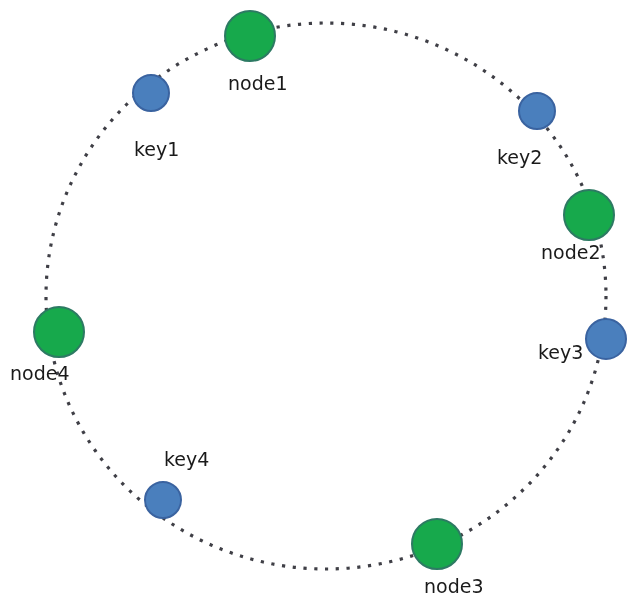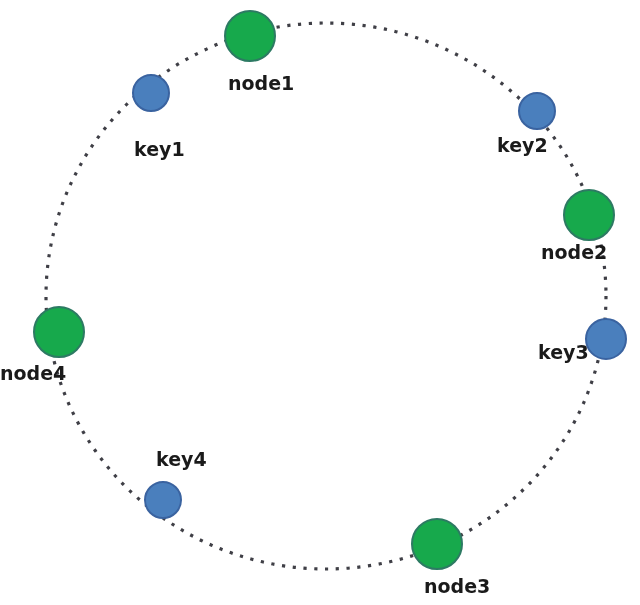--- a/index.html
+++ b/index.html
@@ -9,21 +9,20 @@
   }
   body {
     font-family: "DejaVu Sans", "Liberation Sans", sans-serif;
   }
   #stage {
     position: relative;
     width: 640px;
     height: 603px;
     background: #ffffff;
     overflow: hidden;
-    font-weight: bold;
   }
   #ring-svg {
     position: absolute;
     left: 0;
     top: 0;
     width: 640px;
     height: 605px;
   }
   .circle-node {
     position: absolute;
@@ -53,25 +52,25 @@
 <div id="stage">
   <svg id="ring-svg" viewBox="0 0 640 605" xmlns="http://www.w3.org/2000/svg">
       <ellipse cx="326" cy="296" rx="280" ry="273" fill="none" stroke="#3f3f46" stroke-width="3.2" stroke-linecap="butt" stroke-dasharray="3.2 7.6"></ellipse>
     </svg>
   <div id="points-layer">
       <div class="circle-node node" style="left: 224px; top: 10px; width: 52px; height: 52px;"></div>
       <div class="node-label" style="left: 228px; top: 74px;">node1</div>
       <div class="circle-node key" style="left: 132px; top: 74px; width: 38px; height: 38px;"></div>
       <div class="node-label" style="left: 134px; top: 140px;">key1</div>
       <div class="circle-node key" style="left: 518px; top: 92px; width: 38px; height: 38px;"></div>
-      <div class="node-label" style="left: 497px; top: 136px;">key2</div>
+      <div class="node-label" style="left: 497px; top: 148px;">key2</div>
       <div class="circle-node node" style="left: 563px; top: 189px; width: 52px; height: 52px;"></div>
       <div class="node-label" style="left: 541px; top: 243px; text-align: right;">node2</div>
       <div class="circle-node key" style="left: 585px; top: 318px; width: 42px; height: 42px;"></div>
       <div class="node-label" style="left: 538px; top: 343px;">key3</div>
       <div class="circle-node node" style="left: 33px; top: 306px; width: 52px; height: 52px;"></div>
-      <div class="node-label" style="left: 0; top: 364px;">node4</div>
+      <div class="node-label" style="left: 10px; top: 364px;">node4</div>
       <div class="circle-node key" style="left: 144px; top: 481px; width: 38px; height: 38px;"></div>
-      <div class="node-label" style="left: 156px; top: 450px; text-align: right;">key4</div>
+      <div class="node-label" style="left: 164px; top: 450px; text-align: right;">key4</div>
       <div class="circle-node node" style="left: 411px; top: 518px; width: 52px; height: 52px;"></div>
       <div class="node-label" style="left: 424px; top: 577px;">node3</div>
     </div>
 </div>
 
 </body></html>

